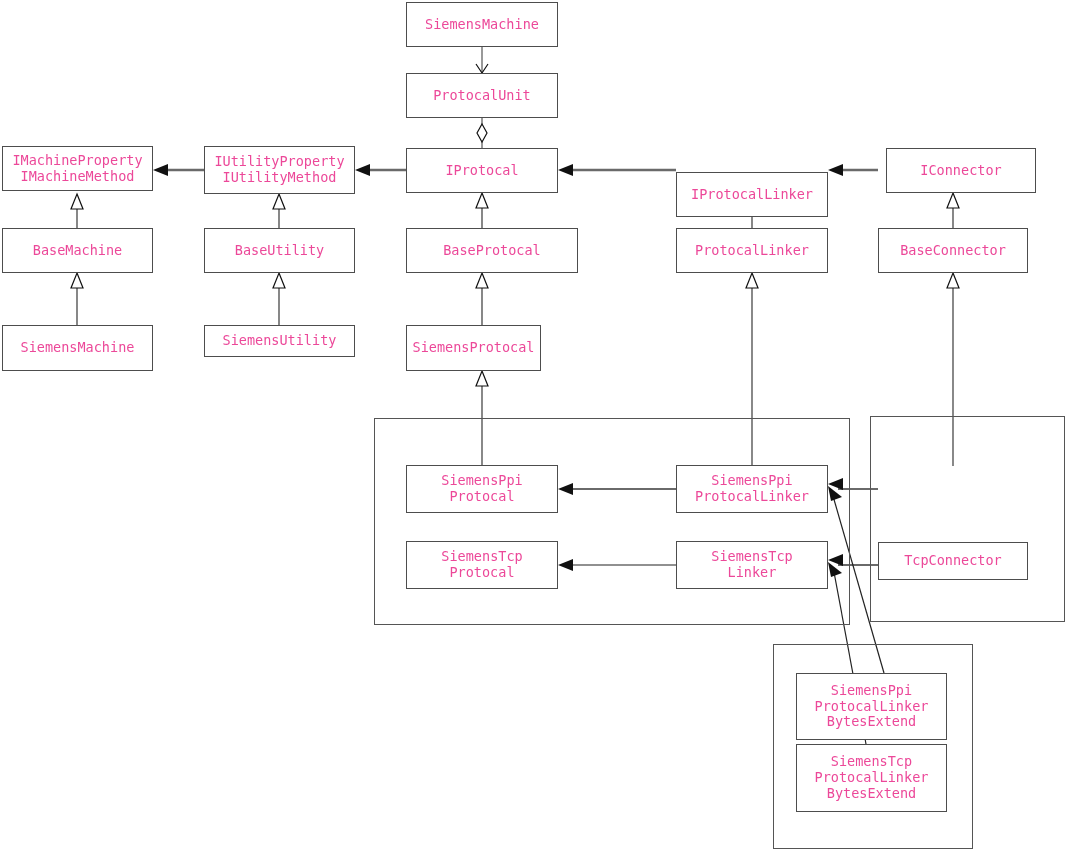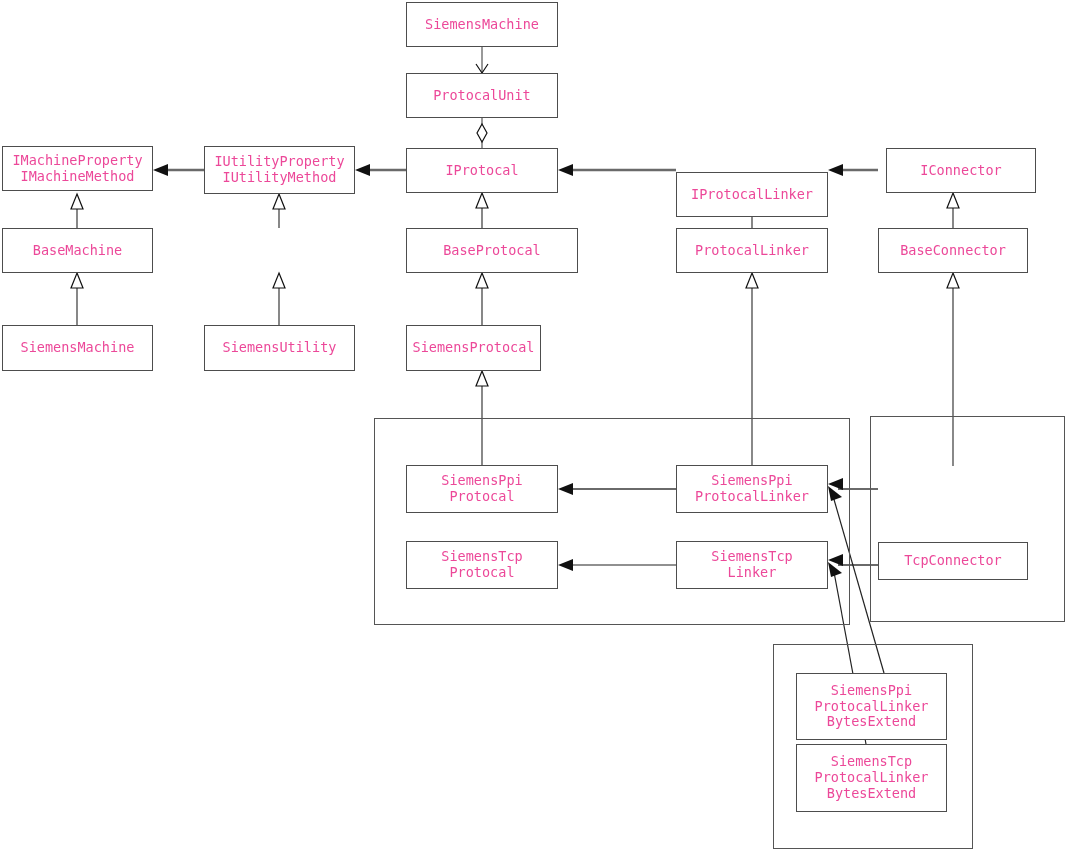--- a/index.html
+++ b/index.html
@@ -183,30 +183,31 @@
 IUtilityMethod</div>
 
   <div class="node" style="left:406px; top:148px; width:152px; height:45px;">IProtocal</div>
 
   <div class="node" style="left:676px; top:148px; width:152px; height:45px;margin-top:24px;">IProtocalLinker</div>
 
   <div class="node" style="left:878px; top:148px; width:150px; height:45px;margin-left:8px;">IConnector</div>
 
   <div class="node" style="left:2px; top:228px; width:151px; height:45px;text-align:center;">BaseMachine</div>
 
+  <div class="node" style="left:204px; top:228px; width:151px; height:45px;">BaseUtility</div>
 
   <div class="node" style="left:406px; top:228px; width:172px; height:45px;">BaseProtocal</div>
 
   <div class="node" style="left:676px; top:228px; width:152px; height:45px;">ProtocalLinker</div>
 
   <div class="node" style="left:878px; top:228px; width:150px; height:45px;">BaseConnector</div>
 
   <div class="node" style="left:2px; top:325px; width:151px; height:46px;">SiemensMachine</div>
 
-  <div class="node" style="left:204px; top:325px; width:151px; height:46px;">SiemensUtility</div>
+  <div class="node" style="left:204px; top:325px; width:151px; height:32px;">SiemensUtility</div>
 
   <div class="node" style="left:406px; top:325px; width:135px; height:46px;">SiemensProtocal</div>
 
   <div class="node" style="left:406px; top:465px; width:152px; height:48px;">SiemensPpi
 Protocal</div>
 
   <div class="node" style="left:676px; top:465px; width:152px; height:48px;">SiemensPpi
 ProtocalLinker</div>
 
 

